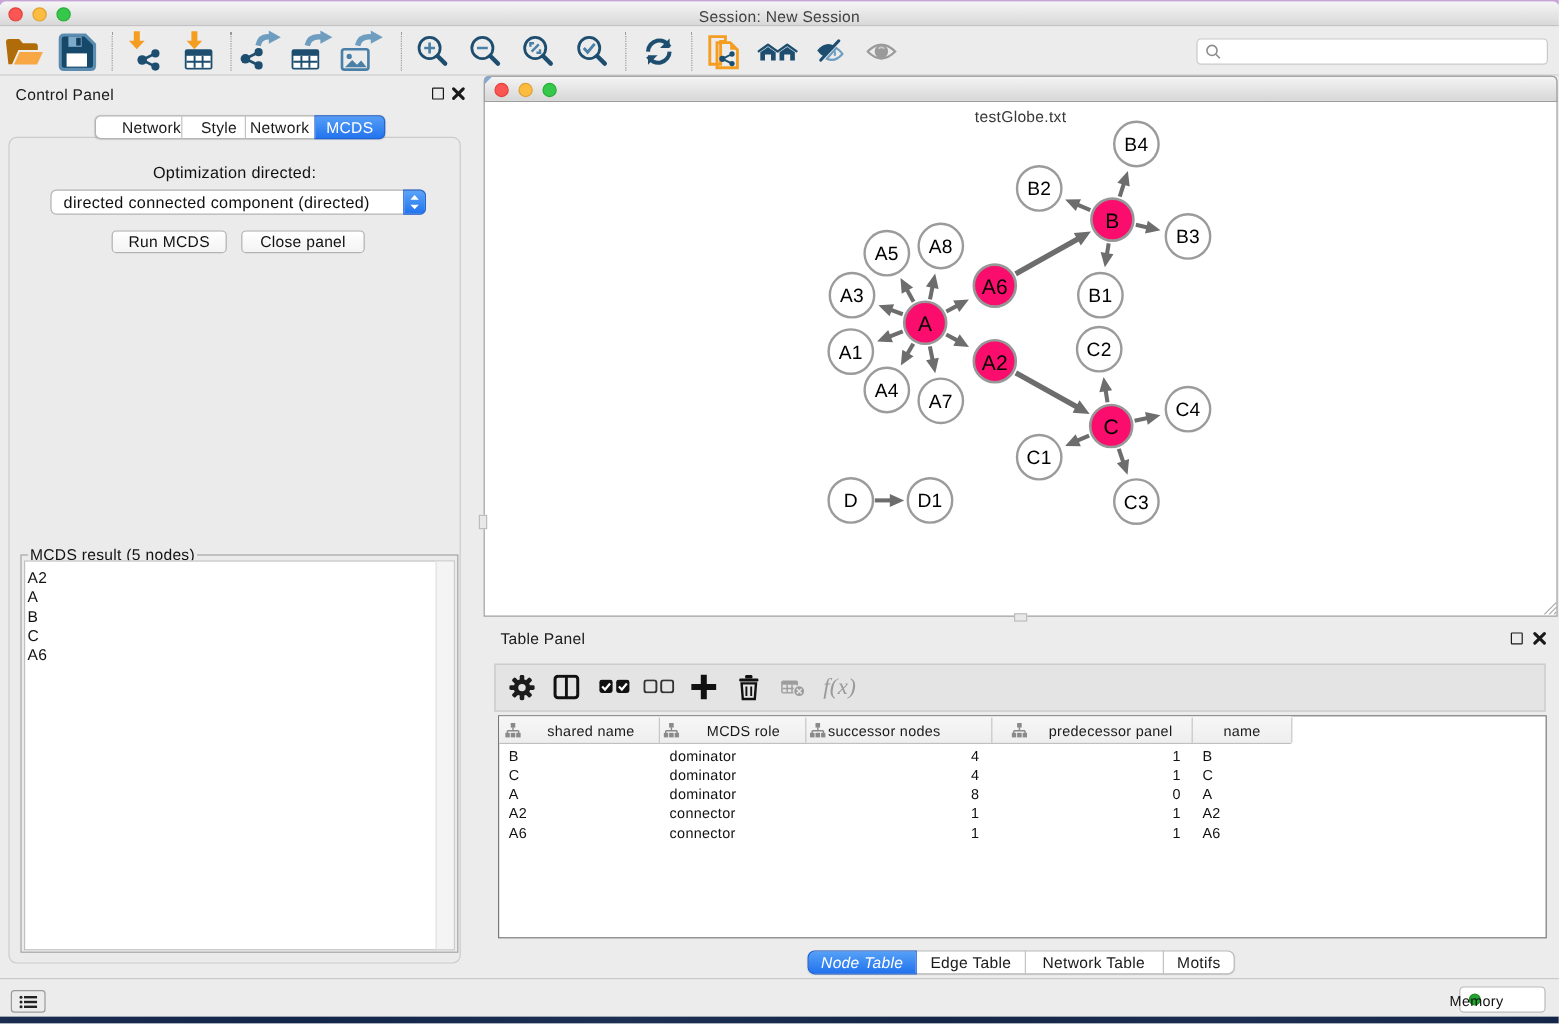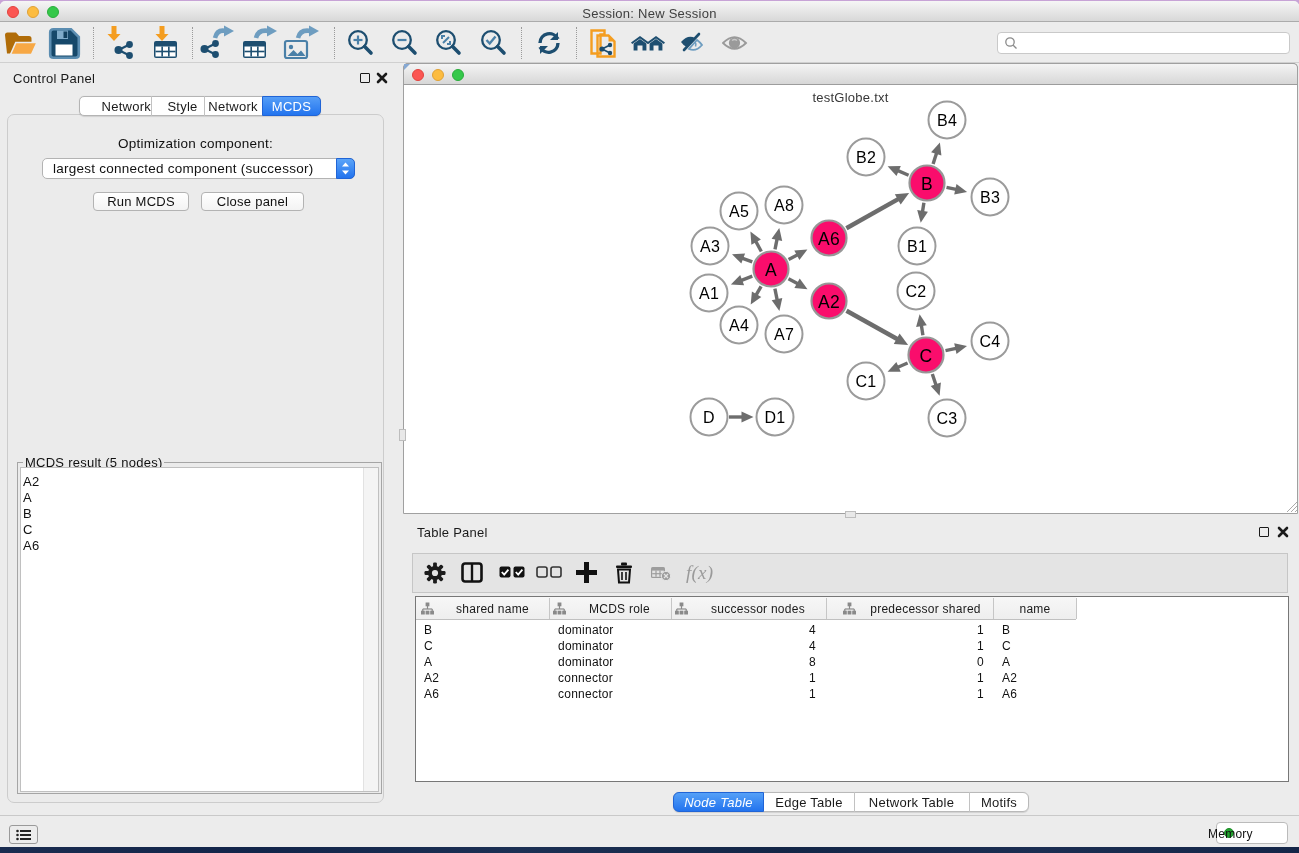--- a/index.html
+++ b/index.html
@@ -157,23 +157,23 @@
 
 <div class="abs" style="left:79px;top:96px;width:242px;height:20px;background:#ffffff;border:1px solid #b4b4b4;border-radius:5px;box-shadow:0 0.5px 1px rgba(0,0,0,0.12);"></div>
 <div class="abs" style="left:151px;top:96px;width:1px;height:20px;background:#c2c2c2;"></div>
 <div class="abs" style="left:204px;top:96px;width:1px;height:20px;background:#c2c2c2;"></div>
 <div class="abs" style="left:262px;top:96px;width:59px;height:20px;background:linear-gradient(#559ef7,#2374ee);border:1px solid #2064d6;border-radius:0 5px 5px 0;"></div>
 <div class="abs" style="left:79px;top:99px;width:72px;text-align:right;font-size:13px;color:#1a1a1a;">Network</div>
 <div class="abs" style="left:156px;top:99px;width:53px;text-align:center;font-size:13px;color:#1a1a1a;">Style</div>
 <div class="abs" style="left:204px;top:99px;width:58px;text-align:center;font-size:13px;color:#1a1a1a;">Network</div>
 <div class="abs" style="left:262px;top:99px;width:59px;text-align:center;font-size:13px;color:#ffffff;">MCDS</div>
 
-<div class="abs" style="left:0;top:136px;width:391px;text-align:center;font-size:13.5px;color:#111;">Optimization component:</div>
+<div class="abs" style="left:0;top:136px;width:391px;text-align:center;font-size:13.5px;color:#111;">Optimization directed:</div>
 <div class="abs" style="left:42px;top:158px;width:313px;height:21px;background:#ffffff;border:1px solid #b3b3b3;border-radius:5px;"></div>
-<div class="abs" style="left:53px;top:161px;font-size:13.5px;color:#111;">largest connected component (successor)</div>
+<div class="abs" style="left:53px;top:161px;font-size:13.5px;color:#111;">directed connected component (directed)</div>
 <div class="abs" style="left:336px;top:158px;width:19px;height:21px;background:linear-gradient(#5ba4f8,#2273ee);border-radius:0 5px 5px 0;border:1px solid #2064d6;"></div>
 <svg class="abs" style="left:340px;top:161px;" width="11" height="15" viewBox="0 0 11 15">
     <path d="M2 5.4 L5.5 1.6 L9 5.4 Z" fill="#fff"></path>
     <path d="M2 9.6 L5.5 13.4 L9 9.6 Z" fill="#fff"></path>
   </svg>
 <div class="abs" style="left:93px;top:192px;width:96px;height:19px;background:linear-gradient(#ffffff,#f3f3f3);border:1px solid #b3b3b3;border-radius:4px;text-align:center;font-size:13px;color:#111;line-height:17px;">Run MCDS</div>
 <div class="abs" style="left:201px;top:192px;width:103px;height:19px;background:linear-gradient(#ffffff,#f3f3f3);border:1px solid #b3b3b3;border-radius:4px;text-align:center;font-size:13px;color:#111;line-height:17px;">Close panel</div>
 
 <fieldset class="abs" style="left:17px;top:455px;width:365px;height:339px;border:1px solid #a5a5a5;border-radius:0;padding:0;">
 <legend style="margin-left:5px;padding:0 2px;font-size:13px;color:#111;">MCDS result (5 nodes)</legend>
@@ -388,22 +388,22 @@
     <line x1="6.5" y1="4" x2="6.5" y2="7" stroke="#8a8a8a" stroke-width="1.2"></line>
     <line x1="1.8" y1="9" x2="1.8" y2="7" stroke="#8a8a8a" stroke-width="1.2"></line>
     <line x1="11.2" y1="9" x2="11.2" y2="7" stroke="#8a8a8a" stroke-width="1.2"></line>
     <line x1="1.8" y1="7" x2="11.2" y2="7" stroke="#8a8a8a" stroke-width="1.2"></line>
     <rect x="0" y="8.7" width="3.8" height="3.8" fill="#8a8a8a"></rect>
     <rect x="4.6" y="8.7" width="3.8" height="3.8" fill="#8a8a8a"></rect>
     <rect x="9.2" y="8.7" width="3.8" height="3.8" fill="#8a8a8a"></rect>
   </svg>
 <div class="abs" style="left:436px;top:602px;width:113px;text-align:center;font-size:12px;color:#1a1a1a;">shared name</div>
 <div class="abs" style="left:568px;top:602px;width:103px;text-align:center;font-size:12px;color:#1a1a1a;">MCDS role</div>
-<div class="abs" style="left:690px;top:602px;width:136px;text-align:center;font-size:12px;color:#1a1a1a;">successor nodes</div>
-<div class="abs" style="left:858px;top:602px;width:135px;text-align:center;font-size:12px;color:#1a1a1a;">predecessor shared</div>
+<div class="abs" style="left:690px;top:602px;width:136px;font-size:12px;color:#1a1a1a;">successor nodes</div>
+<div class="abs" style="left:858px;top:602px;width:135px;text-align:center;font-size:12px;color:#1a1a1a;">predecessor panel</div>
 <div class="abs" style="left:994px;top:602px;width:82px;text-align:center;font-size:12px;color:#1a1a1a;">name</div>
 <div class="abs" style="left:424px;top:623px;font-size:12px;color:#111;">B</div>
 <div class="abs" style="left:558px;top:623px;font-size:12px;color:#111;">dominator</div>
 <div class="abs" style="left:716px;top:623px;width:100px;text-align:right;font-size:12px;color:#111;">4</div>
 <div class="abs" style="left:884px;top:623px;width:100px;text-align:right;font-size:12px;color:#111;">1</div>
 <div class="abs" style="left:1002px;top:623px;font-size:12px;color:#111;">B</div>
 <div class="abs" style="left:424px;top:639px;font-size:12px;color:#111;">C</div>
 <div class="abs" style="left:558px;top:639px;font-size:12px;color:#111;">dominator</div>
 <div class="abs" style="left:716px;top:639px;width:100px;text-align:right;font-size:12px;color:#111;">4</div>
 <div class="abs" style="left:884px;top:639px;width:100px;text-align:right;font-size:12px;color:#111;">1</div>

